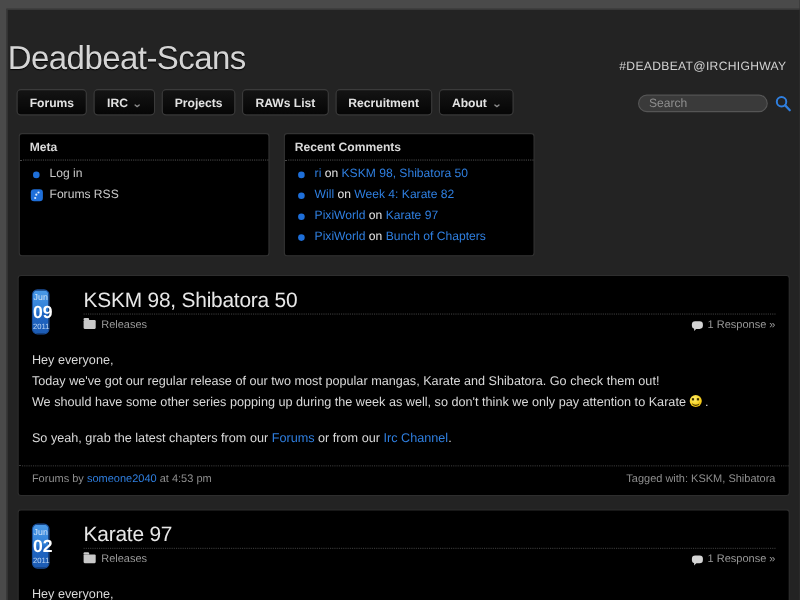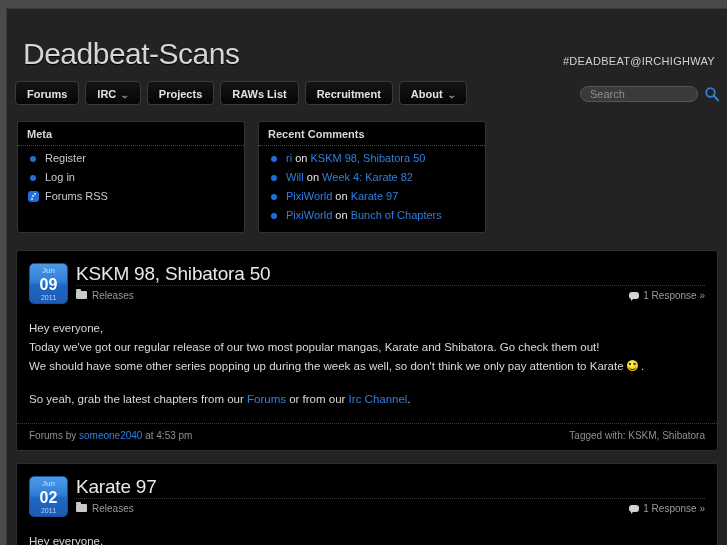--- a/index.html
+++ b/index.html
@@ -27,21 +27,21 @@
     box-sizing: border-box;
   }
 
   
   .header {
     position: relative;
     height: 72px;
   }
   .site-title {
     position: absolute;
-    left: 16px;
+    left: 0;
     top: 30px;
     font-size: 30px;
     font-weight: normal;
     letter-spacing: -0.5px;
     color: #d5d5d5;
     margin: 0;
     line-height: 1;
     text-shadow: 0 1px 1px #000;
   }
   .irc-tag {
@@ -204,21 +204,21 @@
   }
   .post-head {
     position: relative;
     min-height: 44px;
     padding-left: 47px;
   }
   .date-badge {
     position: absolute;
     left: 0;
     top: 0;
-    width: 39px;
+    width: 16px;
     height: 41px;
     border-radius: 5px;
     background: linear-gradient(#4b9ae8 0%, #2f7ed6 46%, #1f66c4 54%, #1d5cb4 100%);
     border: 1px solid #1a4f9c;
     text-align: center;
     color: #eaf2fd;
     box-sizing: border-box;
     padding-top: 2px;
   }
   .date-badge .m { font-size: 8px; line-height: 10px; color: #cfe2f8; }
@@ -372,23 +372,20 @@
         </svg>
       </button>
     </div>
   </div>
 
   <div class="widgets">
 
     <div class="widget">
       <div class="widget-title">Meta</div>
       <ul>
-        <li class="bullet">
-          <a>Register</a>
-        </li>
         <li class="bullet">
           <a>Log in</a>
         </li>
         <li>
           <span class="rss-ico"></span>
           <a>Forums RSS</a>
         </li>
       </ul>
     </div>
 

